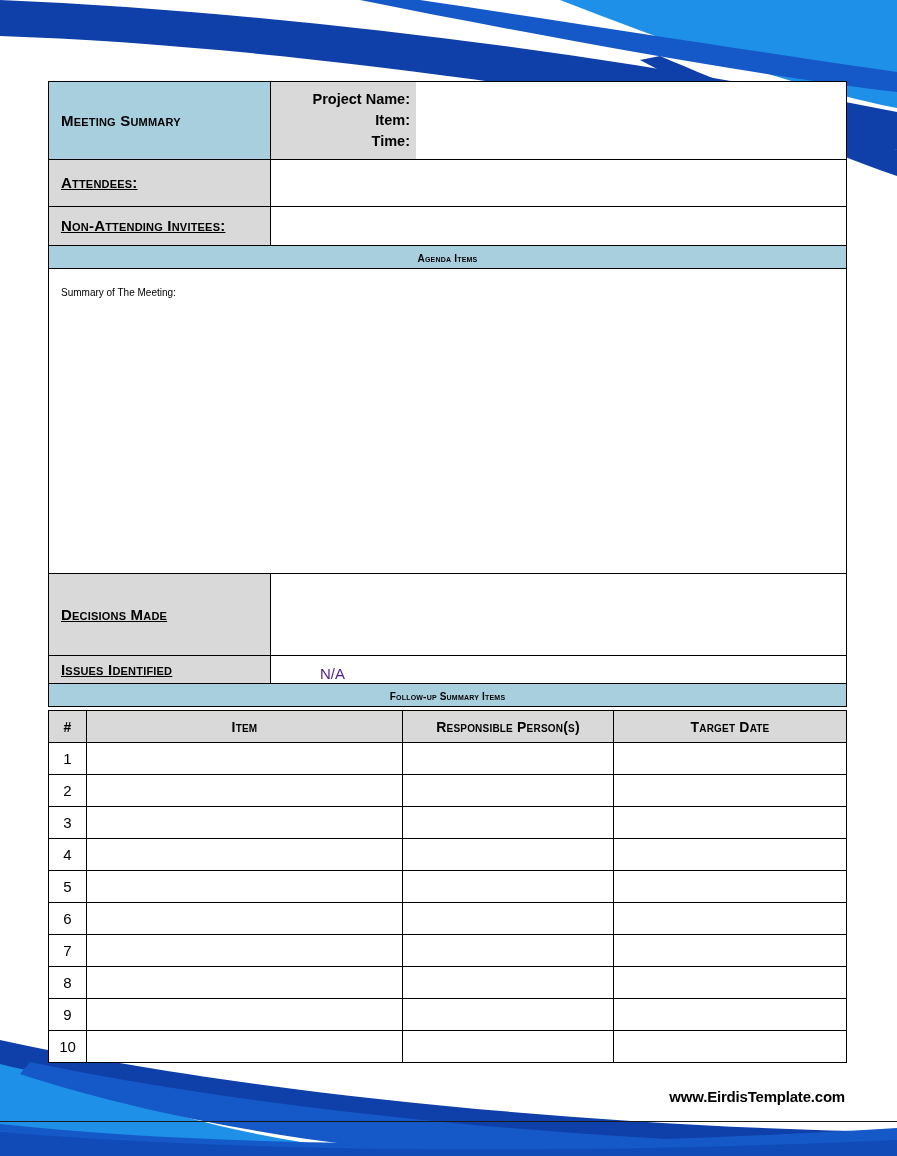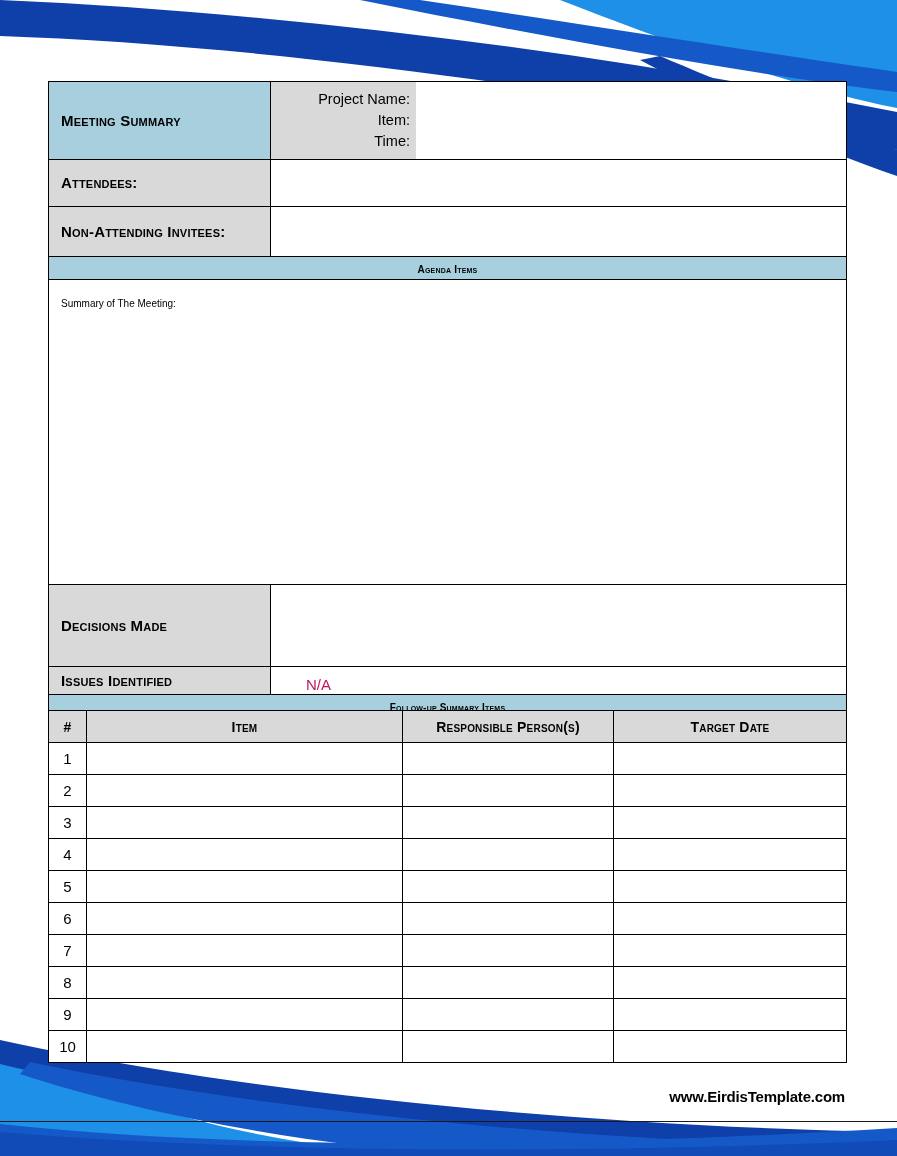--- a/index.html
+++ b/index.html
@@ -44,21 +44,21 @@
   .sc {
     font-weight: bold;
     font-size: 15px;
     font-variant: small-caps;
     letter-spacing: .2px;
     color: #000000;
     line-height: 1.15;
   }
 
   .cell-blue   { background: #a8cfde; }
-  .cell-gray   { background: #d9d9d9; }
+  .cell-gray   { background: #d9d9d9; text-decoration: underline; }
   .cell-white  { background: #ffffff; }
 
   .label-pad { padding: 6px 0 6px 12px; }
 
   
   .band {
     background: #a8cfde;
     text-align: center;
     height: 22px;
   }
@@ -73,42 +73,42 @@
   }
   .pnd-labels {
     background: #d9d9d9;
     width: 145px;
     flex: 0 0 145px;
     text-align: right;
     padding: 7px 6px 7px 0;
     box-sizing: border-box;
   }
   .pnd-labels div {
-    font-weight: normal;
+    font-weight: bold;
     font-size: 14.5px;
     line-height: 21px;
     color: #000;
     white-space: nowrap;
   }
   .pnd-blank {
     background: #ffffff;
     flex: 1 1 auto;
   }
 
   .summary-label {
     font-size: 10px;
     font-weight: normal;
     color: #000;
     padding: 18px 0 0 12px;
   }
 
   .na-value {
     font-size: 15px;
-    color: #be185d;
-    padding-left: 35px;
+    color: #4c1d95;
+    padding-left: 49px;
     margin-top: 8px;
   }
 
   
   .actions {
     position: absolute;
     left: 48px;
     width: 798px;
     border-collapse: collapse;
     table-layout: fixed;
@@ -220,21 +220,21 @@
       </td>
     </tr>
 
     <tr style="height:47px">
       <td class="cell-gray">
         <div class="sc label-pad">Attendees:</div>
       </td>
       <td class="cell-white"></td>
     </tr>
 
-    <tr style="height:50px">
+    <tr style="height:39px">
       <td class="cell-gray">
         <div class="sc label-pad">Non-Attending Invitees:</div>
       </td>
       <td class="cell-white"></td>
     </tr>
 
     <tr>
       <td class="band" colspan="2">
         <span class="sc">Agenda Items</span>
       </td>

